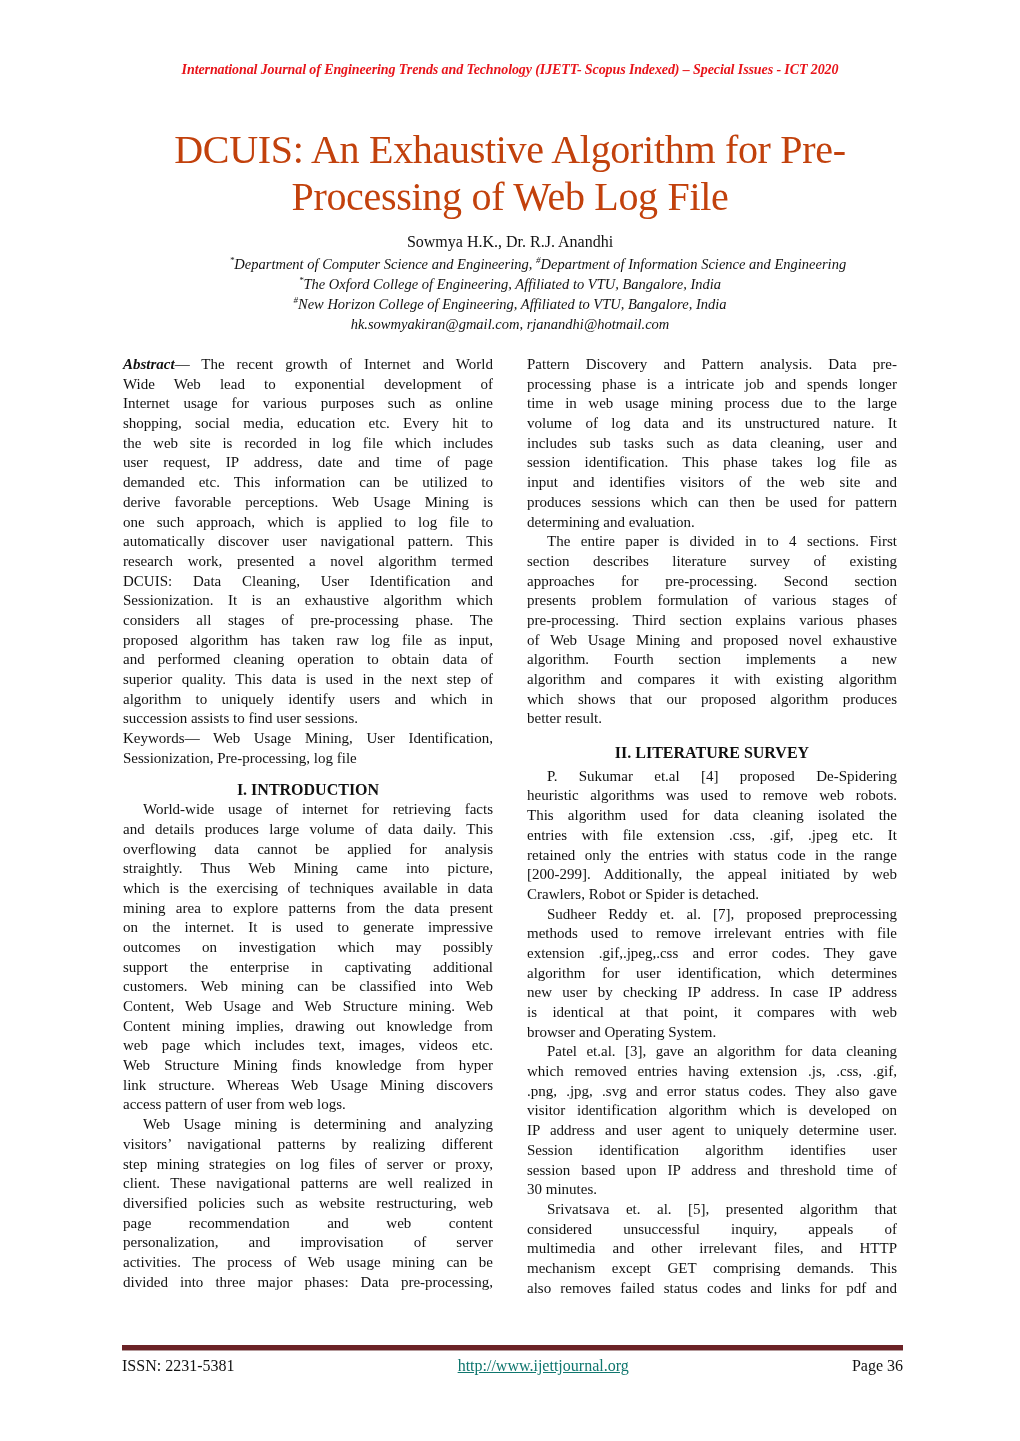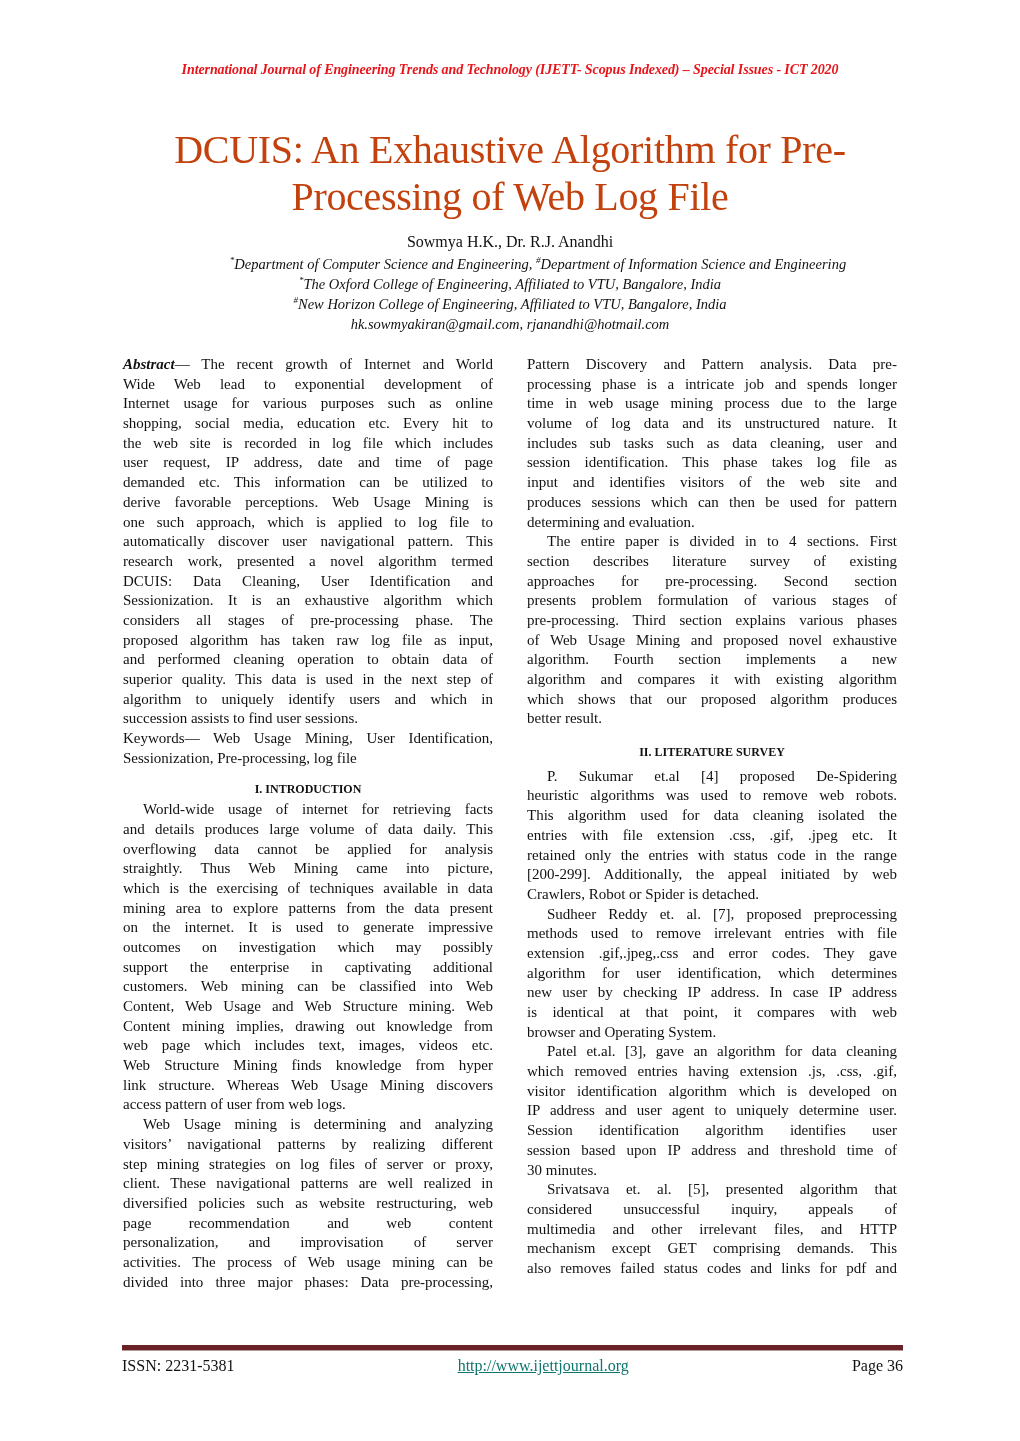--- a/index.html
+++ b/index.html
@@ -11,21 +11,21 @@
            font-size: 40px; line-height: 47px; color: #c2410c; letter-spacing: -0.3px; }
     .authors { position: absolute; top: 233px; left: 0; width: 1020px; text-align: center; font-size: 16px; }
     .affil { position: absolute; left: 0; width: 1020px; text-align: center; font-style: italic; font-size: 14.5px; }
     .affil sup { font-size: 9px; vertical-align: 6px; }
     .col { position: absolute; width: 370px; font-size: 15px; }
     .col-left { left: 123px; top: 355px; }
     .col-right { left: 527px; top: 355px; }
     .ln { height: 19.7px; line-height: 19.7px; text-align: justify; text-align-last: justify; white-space: nowrap; overflow: visible; }
     .ln.last { text-align-last: left; }
     .ln.indent { padding-left: 20px; }
-    .heading { text-align: center; font-weight: bold; font-size: 12px; height: 19.7px; line-height: 19.7px; }
+    .heading { text-align: center; font-weight: bold; font-size: 16px; height: 19.7px; line-height: 19.7px; }
     .gap { height: 14px; }
     .gap-s { height: 6px; }
     .abs-label { font-weight: bold; font-style: italic; }
     .footer-rule { position: absolute; top: 1345px; left: 122px; width: 781px; height: 5px; background: #6b2226;
            border-bottom: 1px solid #b59a9b; }
     .footer { position: absolute; top: 1357px; left: 122px; width: 781px; font-size: 16px; display: flex; justify-content: space-between; gap: 7px; }
     .footer .link { color: #0f766e; text-decoration: underline; }
   </style>
 </head>
 <body>
@@ -150,20 +150,21 @@
     <div class="ln">methods used to remove irrelevant entries with file</div>
     <div class="ln">extension .gif,.jpeg,.css and error codes. They gave</div>
     <div class="ln">algorithm for user identification, which determines</div>
     <div class="ln">new user by checking IP address. In case IP address</div>
     <div class="ln">is identical at that point, it compares with web</div>
     <div class="ln last">browser and Operating System.</div>
   </div>
   <div>
     <div class="ln indent">Patel et.al. [3], gave an algorithm for data cleaning</div>
     <div class="ln">which removed entries having extension .js, .css, .gif,</div>
+    <div class="ln">.png, .jpg, .svg and error status codes. They also gave</div>
     <div class="ln">visitor identification algorithm which is developed on</div>
     <div class="ln">IP address and user agent to uniquely determine user.</div>
     <div class="ln">Session identification algorithm identifies user</div>
     <div class="ln">session based upon IP address and threshold time of</div>
     <div class="ln last">30 minutes.</div>
   </div>
   <div>
     <div class="ln indent">Srivatsava et. al. [5], presented algorithm that</div>
     <div class="ln">considered unsuccessful inquiry, appeals of</div>
     <div class="ln">multimedia and other irrelevant files, and HTTP</div>

